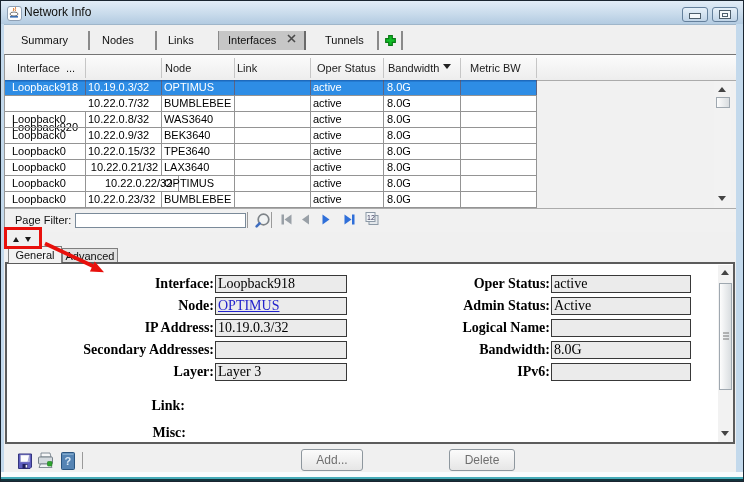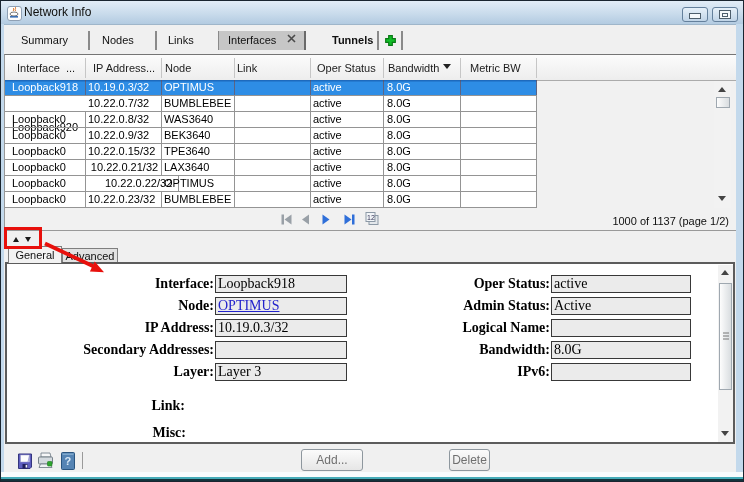--- a/index.html
+++ b/index.html
@@ -69,31 +69,30 @@
   <div class="abs tab" style="left:102px;">Nodes</div>
   <div class="abs tabsep" style="left:155px;top:31px;"></div>
   <div class="abs tab" style="left:168px;">Links</div>
   <div class="abs tabsep" style="left:218px;top:31px;"></div>
   <div class="abs" style="left:219px;top:31px;width:85px;height:19px;background:#C6C6C6;"></div>
   <div class="abs tab" style="left:228px;">Interfaces</div>
   <svg class="abs" style="left:287px;top:34px;" width="9" height="9" viewBox="0 0 9 9">
       <path d="M1 1 L8 8 M8 1 L1 8" stroke="#4A4A4A" stroke-width="1.6"></path>
     </svg>
   <div class="abs tabsep" style="left:304px;top:31px;background:#6A6A6A;"></div>
-  <div class="abs tab" style="left:332px;font-weight:bold;">Tunnels</div>
+  <div class="abs tab" style="left:325px;">Tunnels</div>
   <div class="abs tabsep" style="left:377px;top:31px;"></div>
   <svg class="abs" style="left:385px;top:35px;" width="11" height="11" viewBox="0 0 11 11">
     <path d="M3.7 0.7 H7.3 V3.7 H10.3 V7.3 H7.3 V10.3 H3.7 V7.3 H0.7 V3.7 H3.7 Z" fill="#12BE28" stroke="#0A7A16" stroke-width="1.2"></path>
   </svg>
   <div class="abs tabsep" style="left:401px;top:31px;"></div>
 
   <div class="abs sect"></div>
   <div class="abs thead"></div>
   <div class="abs hcell" style="left:17px;">Interface&nbsp;&nbsp;...</div>
-  <div class="abs hcell" style="left:93px;">IP Address...</div>
   <div class="abs hcell" style="left:165px;">Node</div>
   <div class="abs hcell" style="left:237px;">Link</div>
   <div class="abs hcell" style="left:317px;">Oper Status</div>
   <div class="abs hcell" style="left:388px;">Bandwidth</div>
   <div class="abs" style="left:443px;top:64px;width:0;height:0;border-left:4.5px solid transparent;border-right:4.5px solid transparent;border-top:5px solid #222;"></div>
   <div class="abs hcell" style="left:470px;">Metric BW</div>
   <div class="abs hsep" style="left:85px;"></div>
   <div class="abs hsep" style="left:161px;"></div>
   <div class="abs hsep" style="left:234px;"></div>
   <div class="abs hsep" style="left:310px;"></div>
@@ -173,32 +172,41 @@
         <div class="tcell" style="left:379px;width:77px;padding-left:3px;">8.0G</div>
         <div class="tcell" style="left:456px;width:76px;padding-left:3px;"></div>
       </div>
     </div>
 
   <div class="abs sbar" style="left:714px;top:81px;width:17px;height:127px;"></div>
   <div class="abs arrow-up" style="left:718px;top:87px;"></div>
   <div class="sthumb abs" style="left:716px;top:97px;width:14px;height:11px;"></div>
   <div class="abs arrow-dn" style="left:718px;top:196px;"></div>
 
+  <div class="abs pager">
+    <div class="pf-label">Page Filter:</div>
+    <div class="pf-input"></div>
+    <div class="vsep" style="left:242px;"></div>
+    <svg class="abs" style="left:247px;top:3px;" width="20" height="18" viewBox="0 0 20 18">
+      <circle cx="11.5" cy="7.5" r="5.3" fill="#F1F3F4" stroke="#7E8489" stroke-width="1.7"></circle>
+      <line x1="7.6" y1="11.4" x2="4.6" y2="14.4" stroke="#3F6EC0" stroke-width="2.6" stroke-linecap="round"></line>
+    </svg>
+    <div class="vsep" style="left:266px;"></div>
+  </div>
   <svg class="abs" style="left:278px;top:211px;" width="110" height="16" viewBox="0 0 110 16">
     <rect x="3.5" y="3.5" width="2.5" height="10" fill="#99A0A7"></rect>
     <path d="M13.5 3.5 L6.5 8.5 L13.5 13.5 Z" fill="#99A0A7"></path>
     <path d="M31 3.5 L24 8.5 L31 13.5 Z" fill="#99A0A7"></path>
     <path d="M44.5 3.5 L51.5 8.5 L44.5 13.5 Z" fill="#2F6FD9"></path>
     <path d="M66.5 3.5 L73.5 8.5 L66.5 13.5 Z" fill="#2F6FD9"></path>
     <rect x="74" y="3.5" width="2.5" height="10" fill="#2F6FD9"></rect>
     <rect x="91" y="4.5" width="9" height="9" fill="#E4E8EC" stroke="#8C99A6" stroke-width="1"></rect>
     <rect x="88" y="1.5" width="9" height="9" fill="#F2F5F8" stroke="#8C99A6" stroke-width="1"></rect>
     <text x="89" y="9" font-size="7" fill="#335" font-family="Liberation Sans">12</text>
   </svg>
-  <div class="abs" style="left:0;top:215px;width:729px;text-align:right;font-size:11px;color:#101010;">1000 of 1137 (page 1/2)</div>
 
   <div class="abs" style="left:13px;top:237px;width:0;height:0;border-left:3.5px solid transparent;border-right:3.5px solid transparent;border-bottom:5px solid #1A1A1A;"></div>
   <div class="abs" style="left:25px;top:237px;width:0;height:0;border-left:3.5px solid transparent;border-right:3.5px solid transparent;border-top:5px solid #1A1A1A;"></div>
   <div class="abs" style="left:4px;top:227px;width:38px;height:22px;box-sizing:border-box;border:3px solid #E8100C;z-index:20;"></div>
   <svg class="abs" style="left:40px;top:238px;z-index:20;" width="70" height="40" viewBox="0 0 70 40">
     <line x1="5" y1="5.5" x2="57" y2="30" stroke="#E8100C" stroke-width="3.8"></line>
     <path d="M64 34.2 L49.9 33.4 L54.7 23.6 Z" fill="#E8100C"></path>
   </svg>
 
   <div class="abs dtab" style="left:8px;top:246px;width:54px;height:17px;line-height:17px;border-bottom:none;background:#F2F2F2;z-index:5;">General</div>
@@ -254,19 +262,19 @@
     <path d="M3.5 12 h10 l1.5 3.5 h-13 z" fill="#EFF2F4" stroke="#77828C" stroke-width="0.9"></path>
     <rect x="10.5" y="9.5" width="4.5" height="4.5" rx="0.8" fill="#2FA52F" stroke="#1C7A1C" stroke-width="0.6"></rect>
   </svg>
   <svg class="abs" style="left:61px;top:452px;" width="14" height="18" viewBox="0 0 14 18">
     <rect x="0.5" y="0.5" width="13" height="17" rx="1" fill="#5584B4" stroke="#2A5580"></rect>
     <rect x="1.5" y="1.5" width="11" height="1.5" fill="#7FA8CC"></rect>
     <text x="3.5" y="13" font-size="11" font-weight="bold" fill="#D8E8F6" font-family="Liberation Sans">?</text>
   </svg>
   <div class="abs" style="left:82px;top:452px;width:1px;height:17px;background:#9A9A9A;"></div>
   <div class="abs btn" style="left:301px;top:449px;width:62px;">Add...</div>
-  <div class="abs btn" style="left:449px;top:449px;width:41px;">Delete</div>
+  <div class="abs btn" style="left:449px;top:449px;width:66px;">Delete</div>
 
   <div class="abs band-left"></div>
   <div class="abs band-right"></div>
   <div class="abs band-bottom"></div>
   <div class="abs frame-outer"></div>
 </div>
 
 </body></html>

